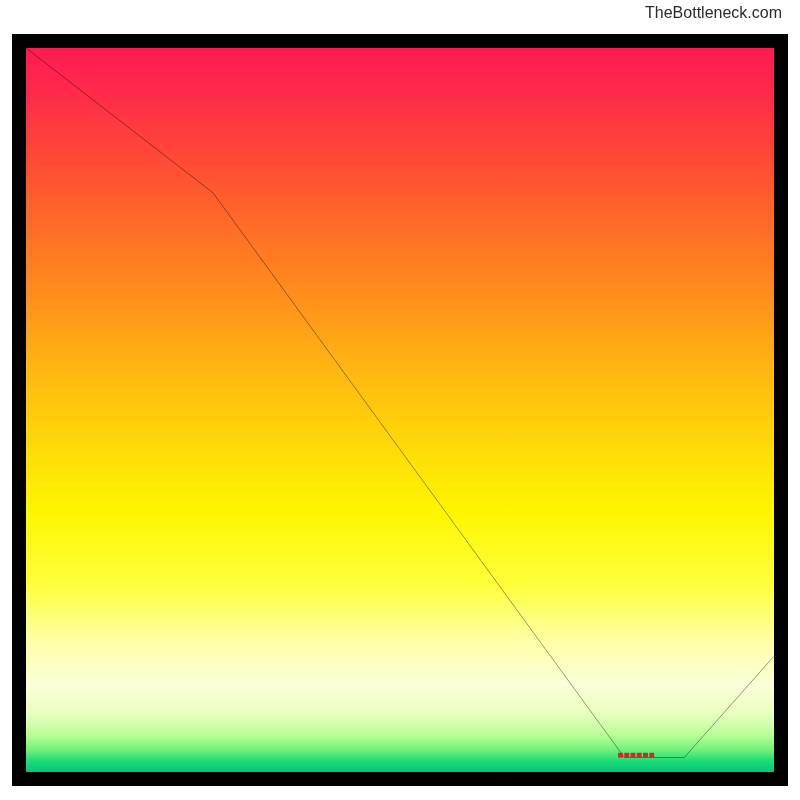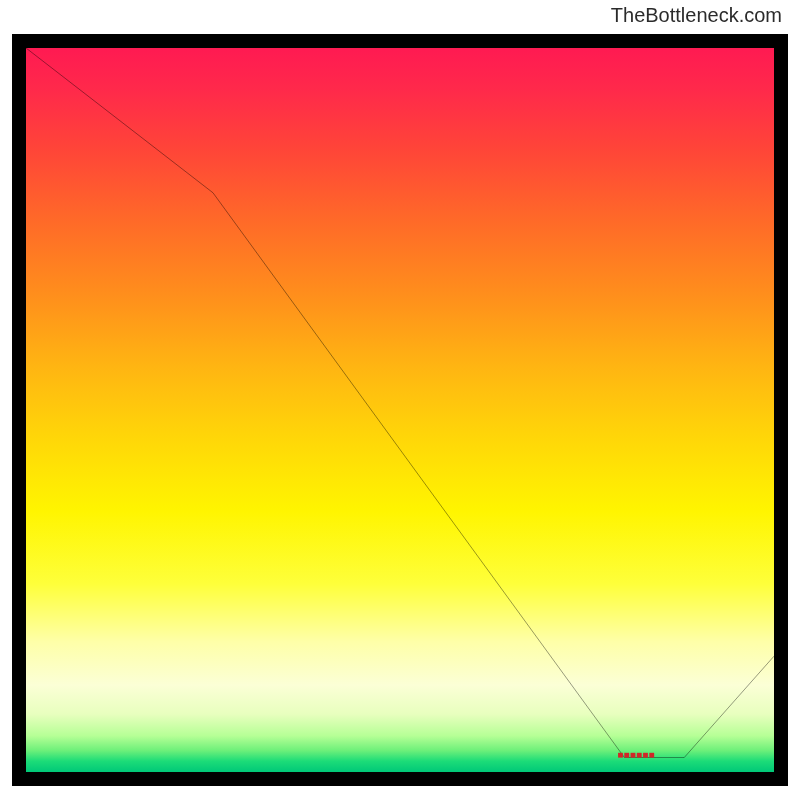--- a/index.html
+++ b/index.html
@@ -1,18 +1,18 @@
 <!DOCTYPE html>
 <html><head>
 <meta charset="utf-8">
 <style>
 *{margin:0;padding:0;box-sizing:border-box}
 body{background:#fff;width:800px;height:800px;position:relative;font-family:Arial,sans-serif}
 .wrap{position:absolute;top:0;left:0;width:800px;height:800px}
-.attribution{position:absolute;top:4px;right:18px;font-size:20px;color:#2b2b2b;font-weight:500}
+.attribution{position:absolute;top:4px;right:18px;font-size:16px;color:#2b2b2b;font-weight:500}
 .plot{position:absolute;top:34px;left:12px;width:776px;height:752px;background:#000}
 .gradient{position:absolute;top:14px;left:14px;right:14px;bottom:14px;
  background:linear-gradient(to bottom,
   #ff1a52 0%,
   #ff2a4a 6%,
   #ff4538 14%,
   #ff6a28 24%,
   #ff8e1c 34%,
   #ffb512 44%,
   #ffd708 54%,

